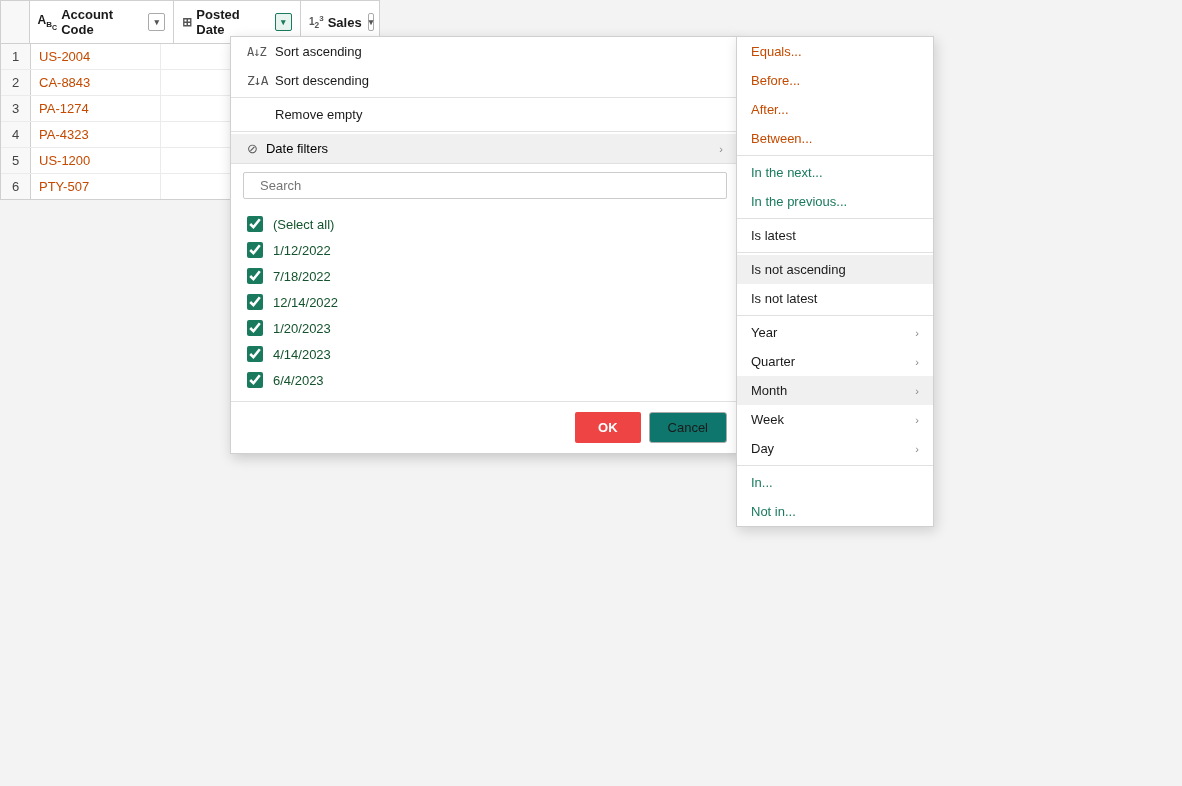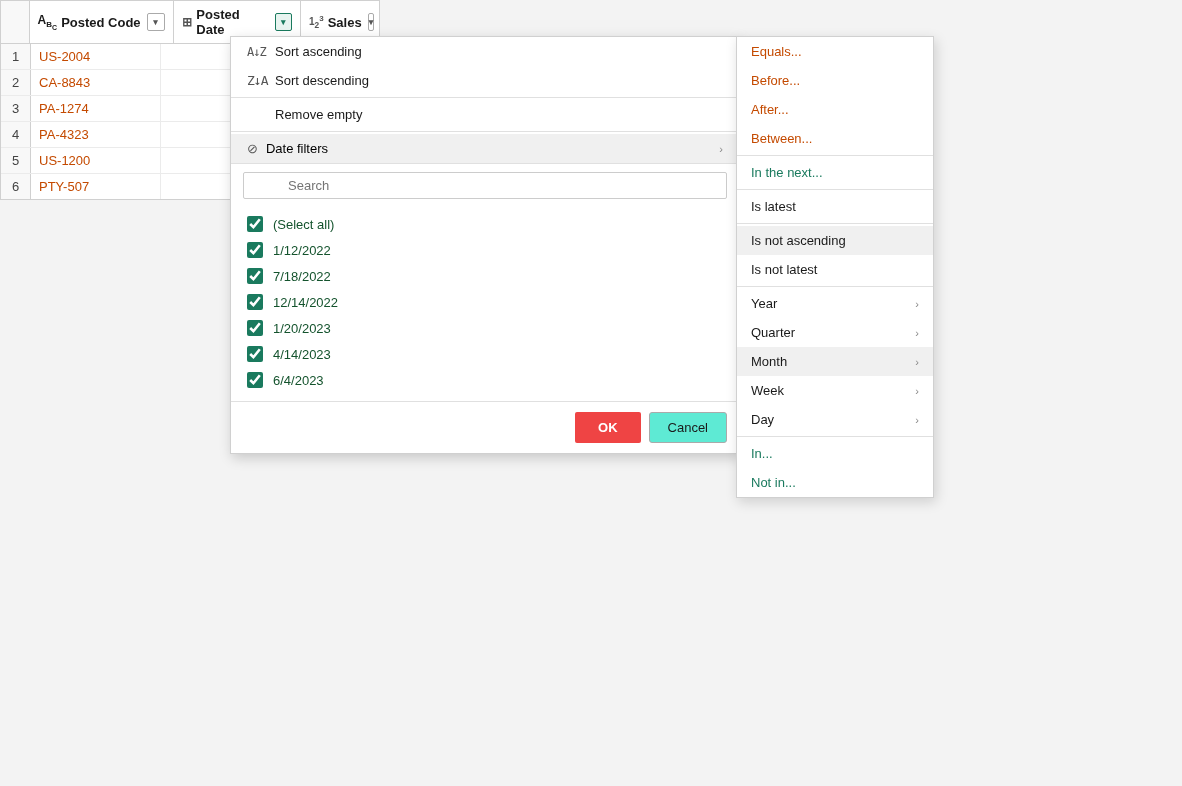--- a/index.html
+++ b/index.html
@@ -201,21 +201,21 @@
       color: #fff;
       border: none;
       padding: 7px 23px;
       border-radius: 2px;
       font-size: 13px;
       cursor: pointer;
       font-weight: 600;
     }
 
     .btn-cancel {
-      background: #5eead4;
+      background: #0f766e;
       color: #1a1a1a;
       border: 1px solid #aaa;
       padding: 7px 18px;
       border-radius: 3px;
       font-size: 13px;
       cursor: pointer;
     }
 
     
     .date-submenu {
@@ -265,21 +265,21 @@
     }
   </style>
 </head>
 <body>
 
 <div class="table-area">
   <div class="table-header">
     <div class="cell cell-num"></div>
     <div class="col-header col-header-account">
       <span class="col-icon col-icon-abc">A<sub style="font-size:8px">B<sub style="font-size:7px">C</sub></sub></span>
-      <span>Posted Code</span>
+      <span>Account Code</span>
       <span class="dropdown-arrow">▾</span>
     </div>
     <div class="col-header col-header-date">
       <span class="col-icon col-icon-date">⊞</span>
       <span>Posted Date</span>
       <span class="dropdown-arrow active">▾</span>
     </div>
     <div class="col-header col-header-sales">
       <span class="col-icon col-icon-num" style="font-size:10px">1<sub>2</sub><sup style="font-size:8px">3</sup></span>
       <span>Sales</span>
@@ -348,21 +348,21 @@
 
   <div class="date-filters-row">
     <span class="filter-icon" style="color:#555;">⊘</span>
     <span style="flex:1;">Date filters</span>
     <span class="chevron-right">›</span>
   </div>
 
   <div class="search-box-wrap">
     <div class="search-wrap">
       <span class="search-icon-inner">🔍</span>
-      <input class="search-box" type="text" style="padding-left: 44px;" placeholder="Search">
+      <input class="search-box" type="text" style="padding-left: 16px;" placeholder="Search">
     </div>
   </div>
 
   <div class="checkbox-list">
     <div class="checkbox-item">
       <input type="checkbox" checked="" style="">
       <span class="checkbox-label">(Select all)</span>
     </div>
     <div class="checkbox-item">
       <input type="checkbox" checked="" style="">
@@ -409,20 +409,23 @@
   </div>
   <div class="submenu-item orange">
     <span>Between...</span>
   </div>
 
   <div class="submenu-divider"></div>
 
   <div class="submenu-item teal">
     <span>In the next...</span>
   </div>
+  <div class="submenu-item teal">
+    <span>In the previous...</span>
+  </div>
 
   <div class="submenu-divider"></div>
 
   <div class="submenu-item">
     <span>Is latest</span>
   </div>
 
   <div class="submenu-divider"></div>
 
   <div class="submenu-item highlighted">

